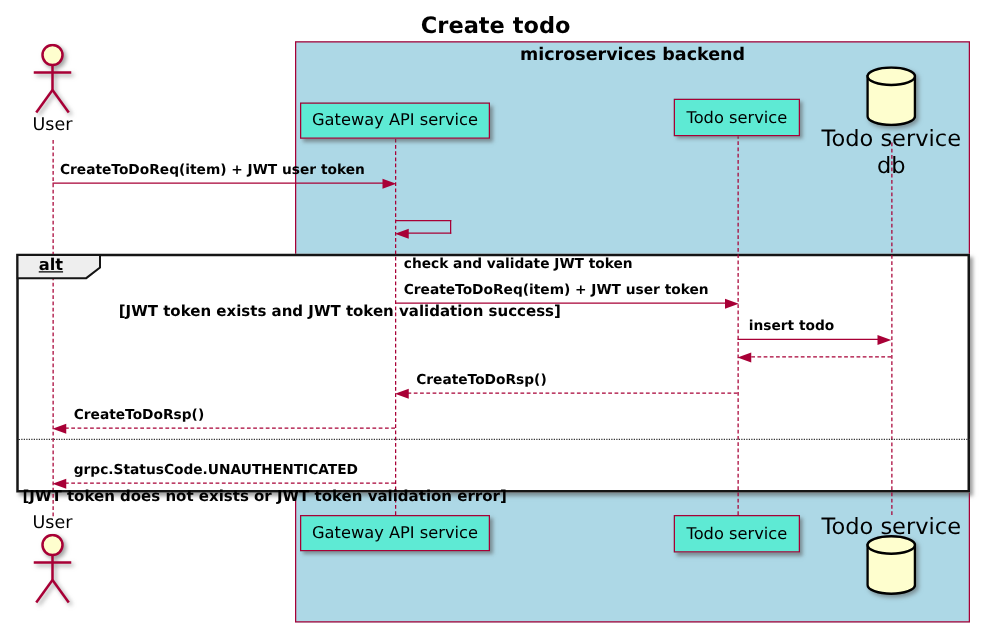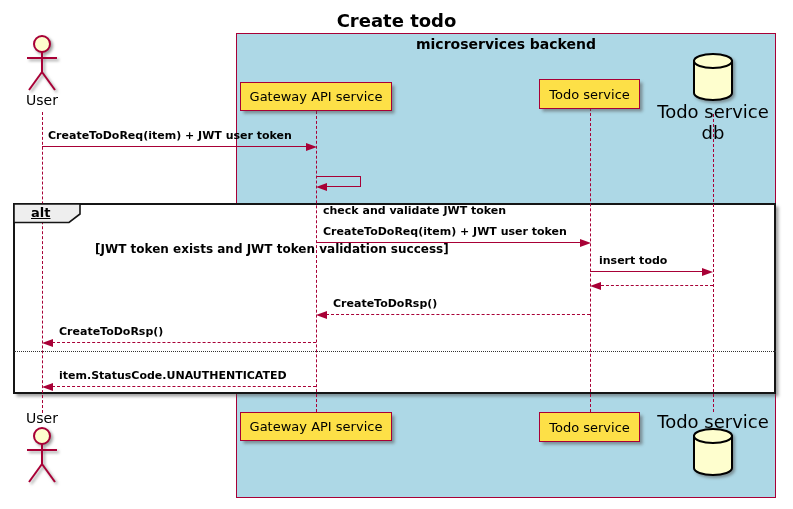--- a/index.html
+++ b/index.html
@@ -6,21 +6,21 @@
   #diagram{
     position:relative;width:793px;height:509px;background:#ffffff;
     font-family:"DejaVu Sans", sans-serif;color:#000;overflow:hidden;
   }
   .abs{position:absolute;}
   .title{top:10px;left:0;width:793px;text-align:center;font-weight:bold;font-size:18px;z-index:6;}
   .backend-box{left:236px;top:33px;width:538px;height:463px;background:#ADD8E6;border:1px solid #A80036;z-index:1;}
   .backend-label{left:236px;top:36px;width:540px;text-align:center;font-weight:bold;font-size:14px;z-index:2;}
   .lifeline{width:0;border-left:1px dashed #A80036;z-index:3;}
   .pbox{
-    background:#fde047;border:1.7px solid #A80036;z-index:6;
+    background:#5eead4;border:1.7px solid #A80036;z-index:6;
     display:flex;align-items:center;justify-content:center;
     font-size:13px;box-shadow:2.5px 2.5px 3px rgba(80,80,80,0.55);
     box-sizing:border-box;
   }
   .actor-label{font-size:14px;text-align:center;z-index:6;}
   .db-label{font-size:18px;text-align:center;z-index:6;}
   .figure{z-index:6;filter:drop-shadow(2.5px 2.5px 1.5px rgba(80,80,80,0.55));}
   .alt-frame{
     left:13px;top:203px;width:763px;height:191px;background:#ffffff;
     border:2px solid #151515;z-index:2;box-sizing:border-box;
@@ -76,20 +76,21 @@
     <ellipse cx="20" cy="8" rx="19" ry="7" fill="#FEFECE" stroke="#000000" stroke-width="2"></ellipse>
   </svg>
   <div class="abs db-label" style="left:653px;top:101px;width:120px;">Todo service db</div>
 
   <svg class="abs alt-pentagon" width="70" height="21" viewBox="0 0 70 21">
     <polygon points="1,1 67,1 67,11 56,19.5 1,19.5" fill="#EEEEEE" stroke="#151515" stroke-width="1.6"></polygon>
   </svg>
   <div class="abs alt-operator">alt</div>
   <div class="abs guard" style="left:95px;top:206px;">[JWT token exists and JWT token validation success]</div>
   <div class="abs alt-divider"></div>
+  <div class="abs guard" style="left:18px;top:354px;">[JWT token does not exists or JWT token validation error]</div>
 
   <div class="abs msg-label" style="left:48px;top:129px;">CreateToDoReq(item) + JWT user token</div>
   <div class="abs line-solid" style="left:42px;top:146px;width:265px;"></div>
   <div class="abs ah-r" style="left:306px;top:143px;"></div>
 
   <div class="abs msg-label" style="left:323px;top:158px;margin-top:46px;">check and validate JWT token</div>
   <div class="abs line-solid" style="left:316px;top:176px;width:45px;"></div>
   <div class="abs vline" style="left:360px;top:176px;height:11px;"></div>
   <div class="abs line-solid" style="left:326px;top:186px;width:35px;"></div>
   <div class="abs ah-l" style="left:316px;top:183px;"></div>
@@ -106,21 +107,21 @@
   <div class="abs ah-l" style="left:590px;top:282px;"></div>
 
   <div class="abs msg-label" style="left:333px;top:297px;">CreateToDoRsp()</div>
   <div class="abs line-dashed" style="left:326px;top:314px;width:264px;"></div>
   <div class="abs ah-l" style="left:316px;top:311px;"></div>
 
   <div class="abs msg-label" style="left:59px;top:325px;">CreateToDoRsp()</div>
   <div class="abs line-dashed" style="left:52px;top:342px;width:264px;"></div>
   <div class="abs ah-l" style="left:42px;top:339px;"></div>
 
-  <div class="abs msg-label" style="left:59px;top:369px;">item.StatusCode.UNAUTHENTICATED</div>
+  <div class="abs msg-label" style="left:59px;top:369px;">grpc.StatusCode.UNAUTHENTICATED</div>
   <div class="abs line-dashed" style="left:52px;top:386px;width:264px;"></div>
   <div class="abs ah-l" style="left:42px;top:383px;"></div>
 
   <div class="abs actor-label" style="left:12px;top:410px;width:60px;">User</div>
   <svg class="abs figure" style="left:24px;top:427px;" width="36" height="58" viewBox="0 0 36 58">
     <circle cx="18" cy="9" r="8" fill="#FEFECE" stroke="#A80036" stroke-width="2"></circle>
     <line x1="18" y1="17" x2="18" y2="37" stroke="#A80036" stroke-width="2"></line>
     <line x1="3" y1="23" x2="33" y2="23" stroke="#A80036" stroke-width="2"></line>
     <line x1="18" y1="37" x2="5" y2="55" stroke="#A80036" stroke-width="2"></line>
     <line x1="18" y1="37" x2="31" y2="55" stroke="#A80036" stroke-width="2"></line>

